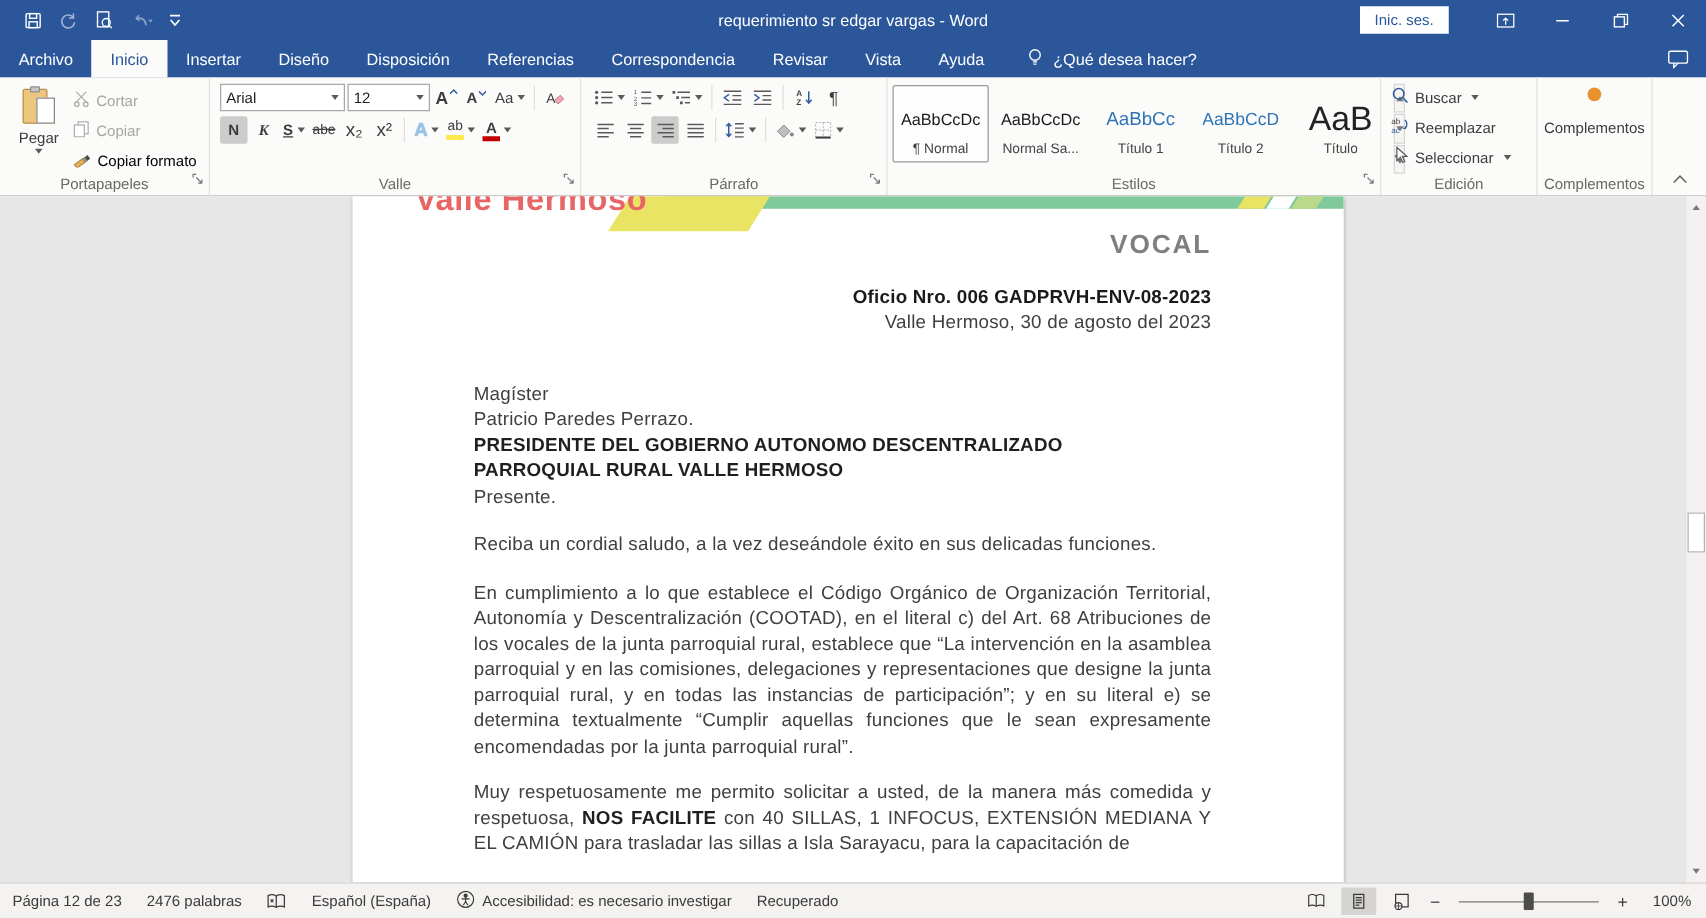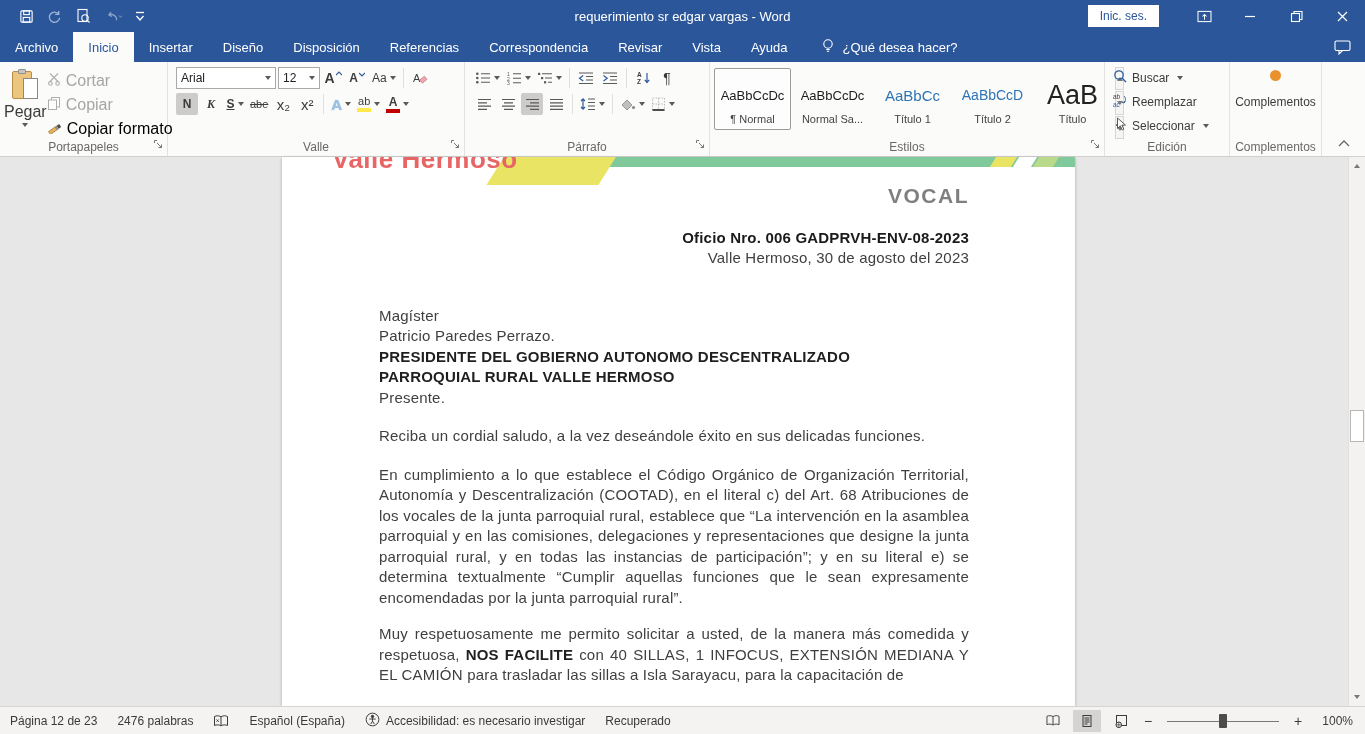--- a/index.html
+++ b/index.html
@@ -29,26 +29,26 @@
   .grouplabel { position:absolute; bottom:2px; left:0; right:0; text-align:center; font-size:12px; color:#6a6865; }
   .launcher { position:absolute; bottom:3px; right:4px; }
   .dim { color:#a8a6a3; }
   .ibtn { min-width:22px; height:22px; display:inline-flex; align-items:center; justify-content:center; font-size:12px; color:#3c3c3c; border-radius:2px; padding:0 2px; }
   .ibtn.on { background:#cdcccb; }
   .da { width:0; height:0; border-left:3px solid transparent; border-right:3px solid transparent; border-top:4px solid #5c5a58; margin-left:3px; display:inline-block; }
   .vsep { width:1px; background:#e1dfdd; align-self:stretch; margin:1px 3px; }
 
   
   .g-clip { width:168px; display:flex; }
-  .paste { width:54px; display:flex; flex-direction:column; align-items:center; font-size:16px; color:#3c3c3c; padding-top:2px; }
+  .paste { width:54px; display:flex; flex-direction:column; align-items:center; font-size:12px; color:#3c3c3c; padding-top:2px; }
   .clipicon { position:relative; width:26px; height:32px; margin-bottom:2px; }
   .clipicon .board { position:absolute; left:0; top:2px; width:20px; height:28px; background:#ecc57f; border:1px solid #b98d45; border-radius:2px; }
   .clipicon .clip { position:absolute; left:6px; top:0; width:8px; height:5px; background:#c6c6c6; border:1px solid #8f8f8f; border-radius:1px; }
   .clipicon .sheet { position:absolute; right:0; top:9px; width:15px; height:21px; background:#fff; border:1px solid #8a8886; }
-  .cliprows { display:flex; flex-direction:column; justify-content:flex-start; gap:3px; padding-top:3px; font-size:16px; }
+  .cliprows { display:flex; flex-direction:column; justify-content:flex-start; gap:3px; padding-top:3px; font-size:12px; }
   .cliprow { display:flex; align-items:center; gap:5px; height:21px; white-space:nowrap; }
 
   
   .g-font { width:297px; display:flex; flex-direction:column; gap:4px; padding-left:8px; }
   .frow { display:flex; align-items:center; gap:2px; }
   .combo { display:inline-flex; align-items:center; border:1px solid #aaa8a6; background:#fff; height:22px; padding:0 4px; font-size:12px; color:#222; }
   .combo .da { margin-left:auto; }
   .bold-n { font-weight:bold; }
   .ital-k { font-style:italic; font-weight:bold; font-family:"Liberation Serif",serif; }
   .und-s { text-decoration:underline; font-weight:bold; }
@@ -267,21 +267,21 @@
             <path d="M4 4 L8.5 8.5 M8.5 8.5 v-3 M8.5 8.5 h-3"></path>
           </svg></span>
     </div>
 
     <div class="group g-font">
       <div class="frow">
         <span class="combo" style="width:100px">
             <span>Arial</span>
             <span class="da"></span>
           </span>
-        <span class="combo" style="width:42px">
+        <span class="combo" style="width:66px">
             <span>12</span>
             <span class="da"></span>
           </span>
         <span class="ibtn" style="font-size:14px;font-weight:bold">
             <span>A</span>
             <svg width="6" height="6" viewBox="0 0 6 6" style="margin:-8px 0 0 1px">
               <path d="M0 4 L3 1 L6 4" fill="none" stroke="#2f5b9d" stroke-width="1.2"></path>
             </svg>
           </span>
         <span class="ibtn" style="font-size:12px;font-weight:bold">

